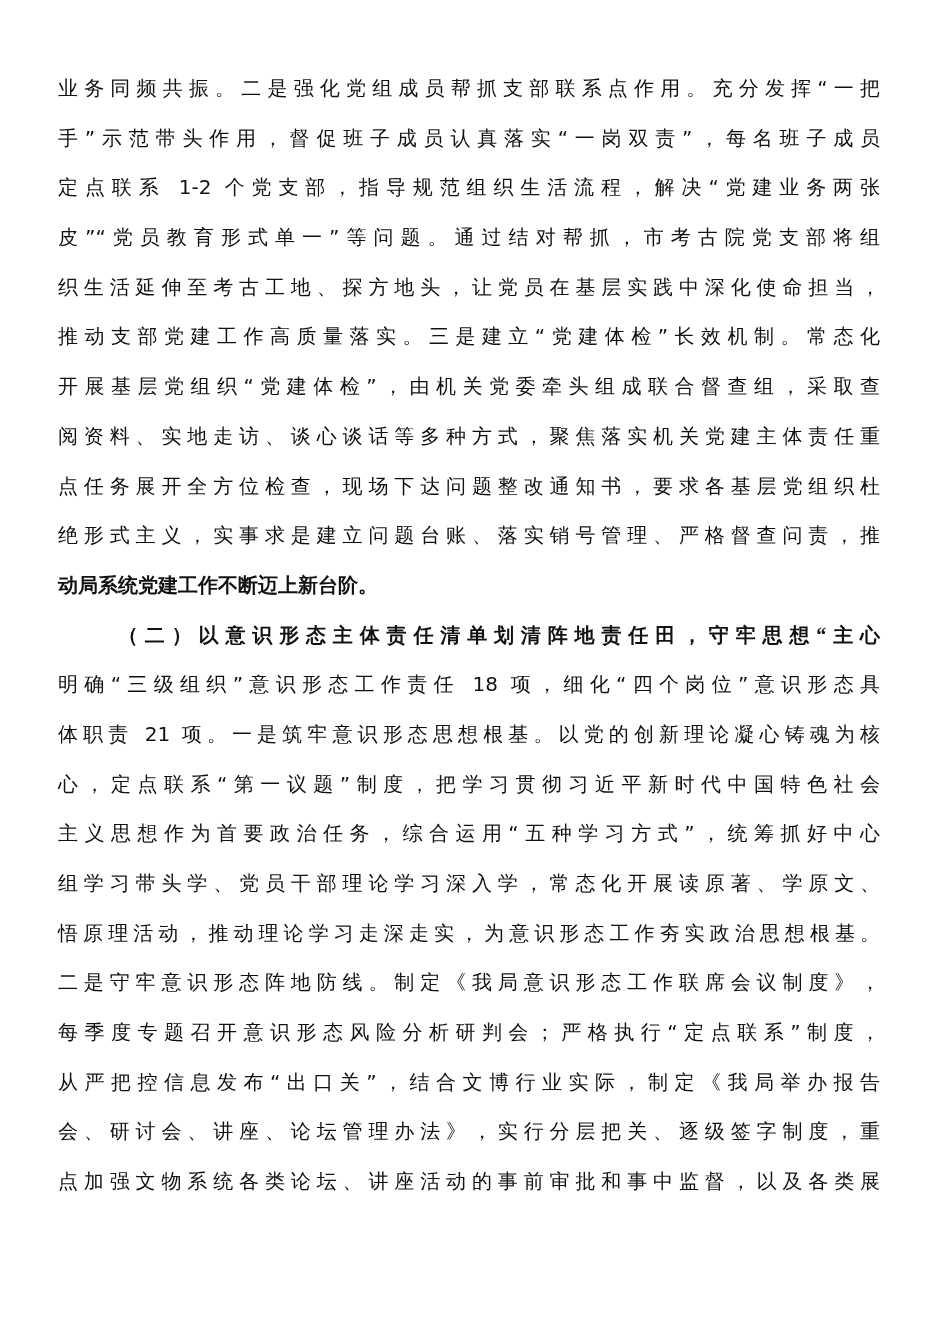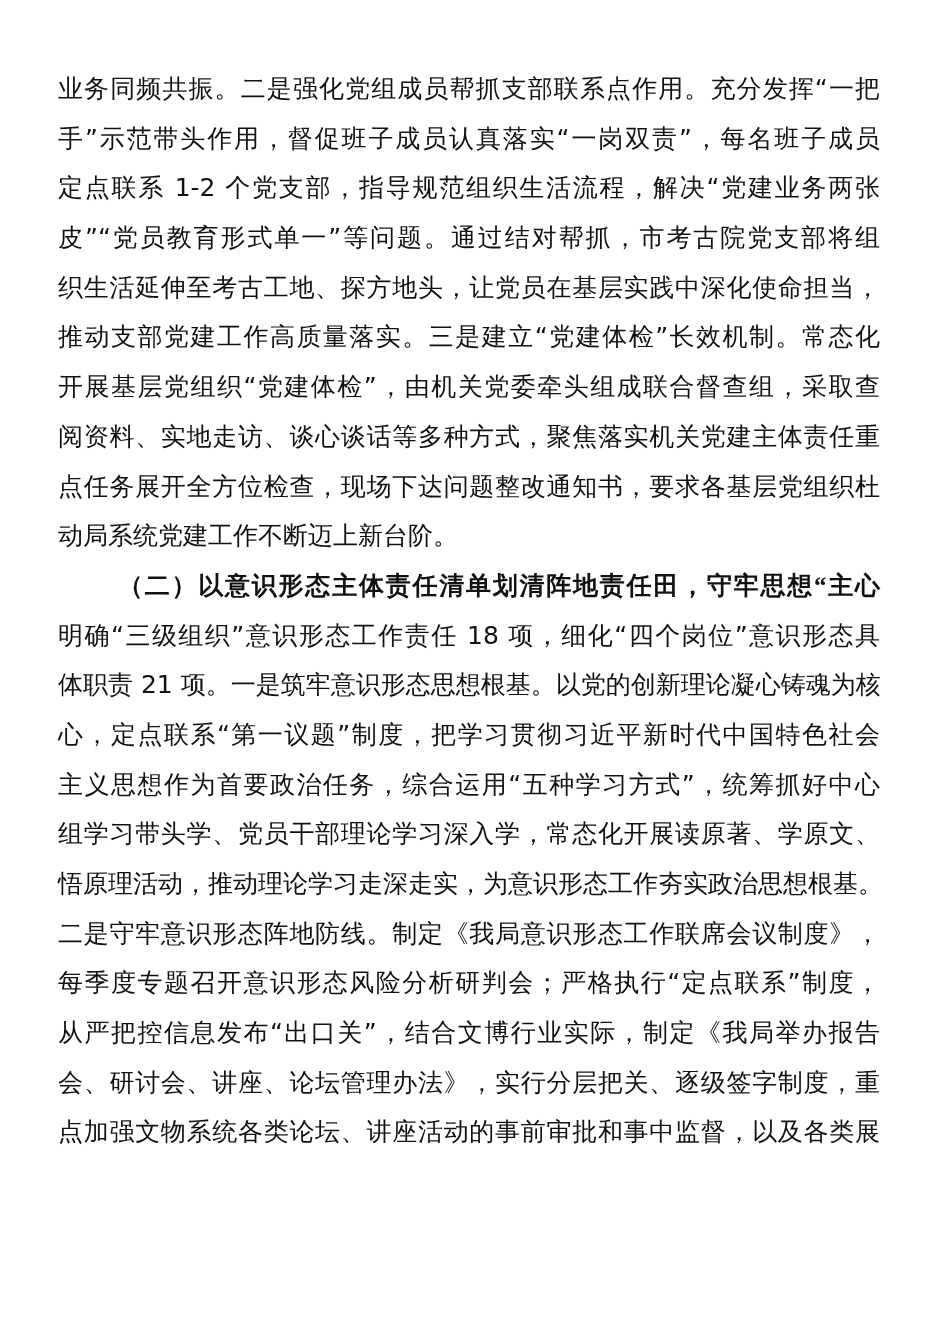--- a/index.html
+++ b/index.html
@@ -3,50 +3,51 @@
 <meta charset="utf-8">
 <style>
   html, body { margin: 0; padding: 0; background: #ffffff; }
   body { width: 950px; height: 1344px; position: relative; overflow: hidden; }
   .page {
     position: absolute;
     left: 58px;
     top: 64px;
     width: 822px;
     font-family: "DejaVu Sans", "Liberation Sans", sans-serif;
-    font-size: 25px;
+    font-size: 20px;
     color: #111111;
   }
   .line {
     height: 49.7px;
     line-height: 49.7px;
     white-space: nowrap;
     overflow: visible;
     text-align: justify;
     text-align-last: justify;
     letter-spacing: 0;
   }
-  .line.last { text-align-last: left; }
+  .line.last { text-align-last: left; font-weight: bold; }
   .line.indent { padding-left: 60px; font-family: Liberation Serif, serif; }
   .bold { font-weight: bold; }
 </style>
 </head>
 <body>
 
 <div class="page">
   <div>
     <div class="line">业务同频共振。二是强化党组成员帮抓支部联系点作用。充分发挥“一把</div>
     <div class="line">手”示范带头作用，督促班子成员认真落实“一岗双责”，每名班子成员</div>
     <div class="line">定点联系 1-2 个党支部，指导规范组织生活流程，解决“党建业务两张</div>
     <div class="line">皮”“党员教育形式单一”等问题。通过结对帮抓，市考古院党支部将组</div>
     <div class="line">织生活延伸至考古工地、探方地头，让党员在基层实践中深化使命担当，</div>
     <div class="line">推动支部党建工作高质量落实。三是建立“党建体检”长效机制。常态化</div>
     <div class="line">开展基层党组织“党建体检”，由机关党委牵头组成联合督查组，采取查</div>
     <div class="line">阅资料、实地走访、谈心谈话等多种方式，聚焦落实机关党建主体责任重</div>
     <div class="line">点任务展开全方位检查，现场下达问题整改通知书，要求各基层党组织杜</div>
+    <div class="line">绝形式主义，实事求是建立问题台账、落实销号管理、严格督查问责，推</div>
     <div class="line last">动局系统党建工作不断迈上新台阶。</div>
   </div>
 
   <div>
     <div class="line indent bold">（二）以意识形态主体责任清单划清阵地责任田，守牢思想“主心</div>
     <div class="line">明确“三级组织”意识形态工作责任 18 项，细化“四个岗位”意识形态具</div>
     <div class="line">体职责 21 项。一是筑牢意识形态思想根基。以党的创新理论凝心铸魂为核</div>
     <div class="line">心，定点联系“第一议题”制度，把学习贯彻习近平新时代中国特色社会</div>
     <div class="line">主义思想作为首要政治任务，综合运用“五种学习方式”，统筹抓好中心</div>
     <div class="line">组学习带头学、党员干部理论学习深入学，常态化开展读原著、学原文、</div>

